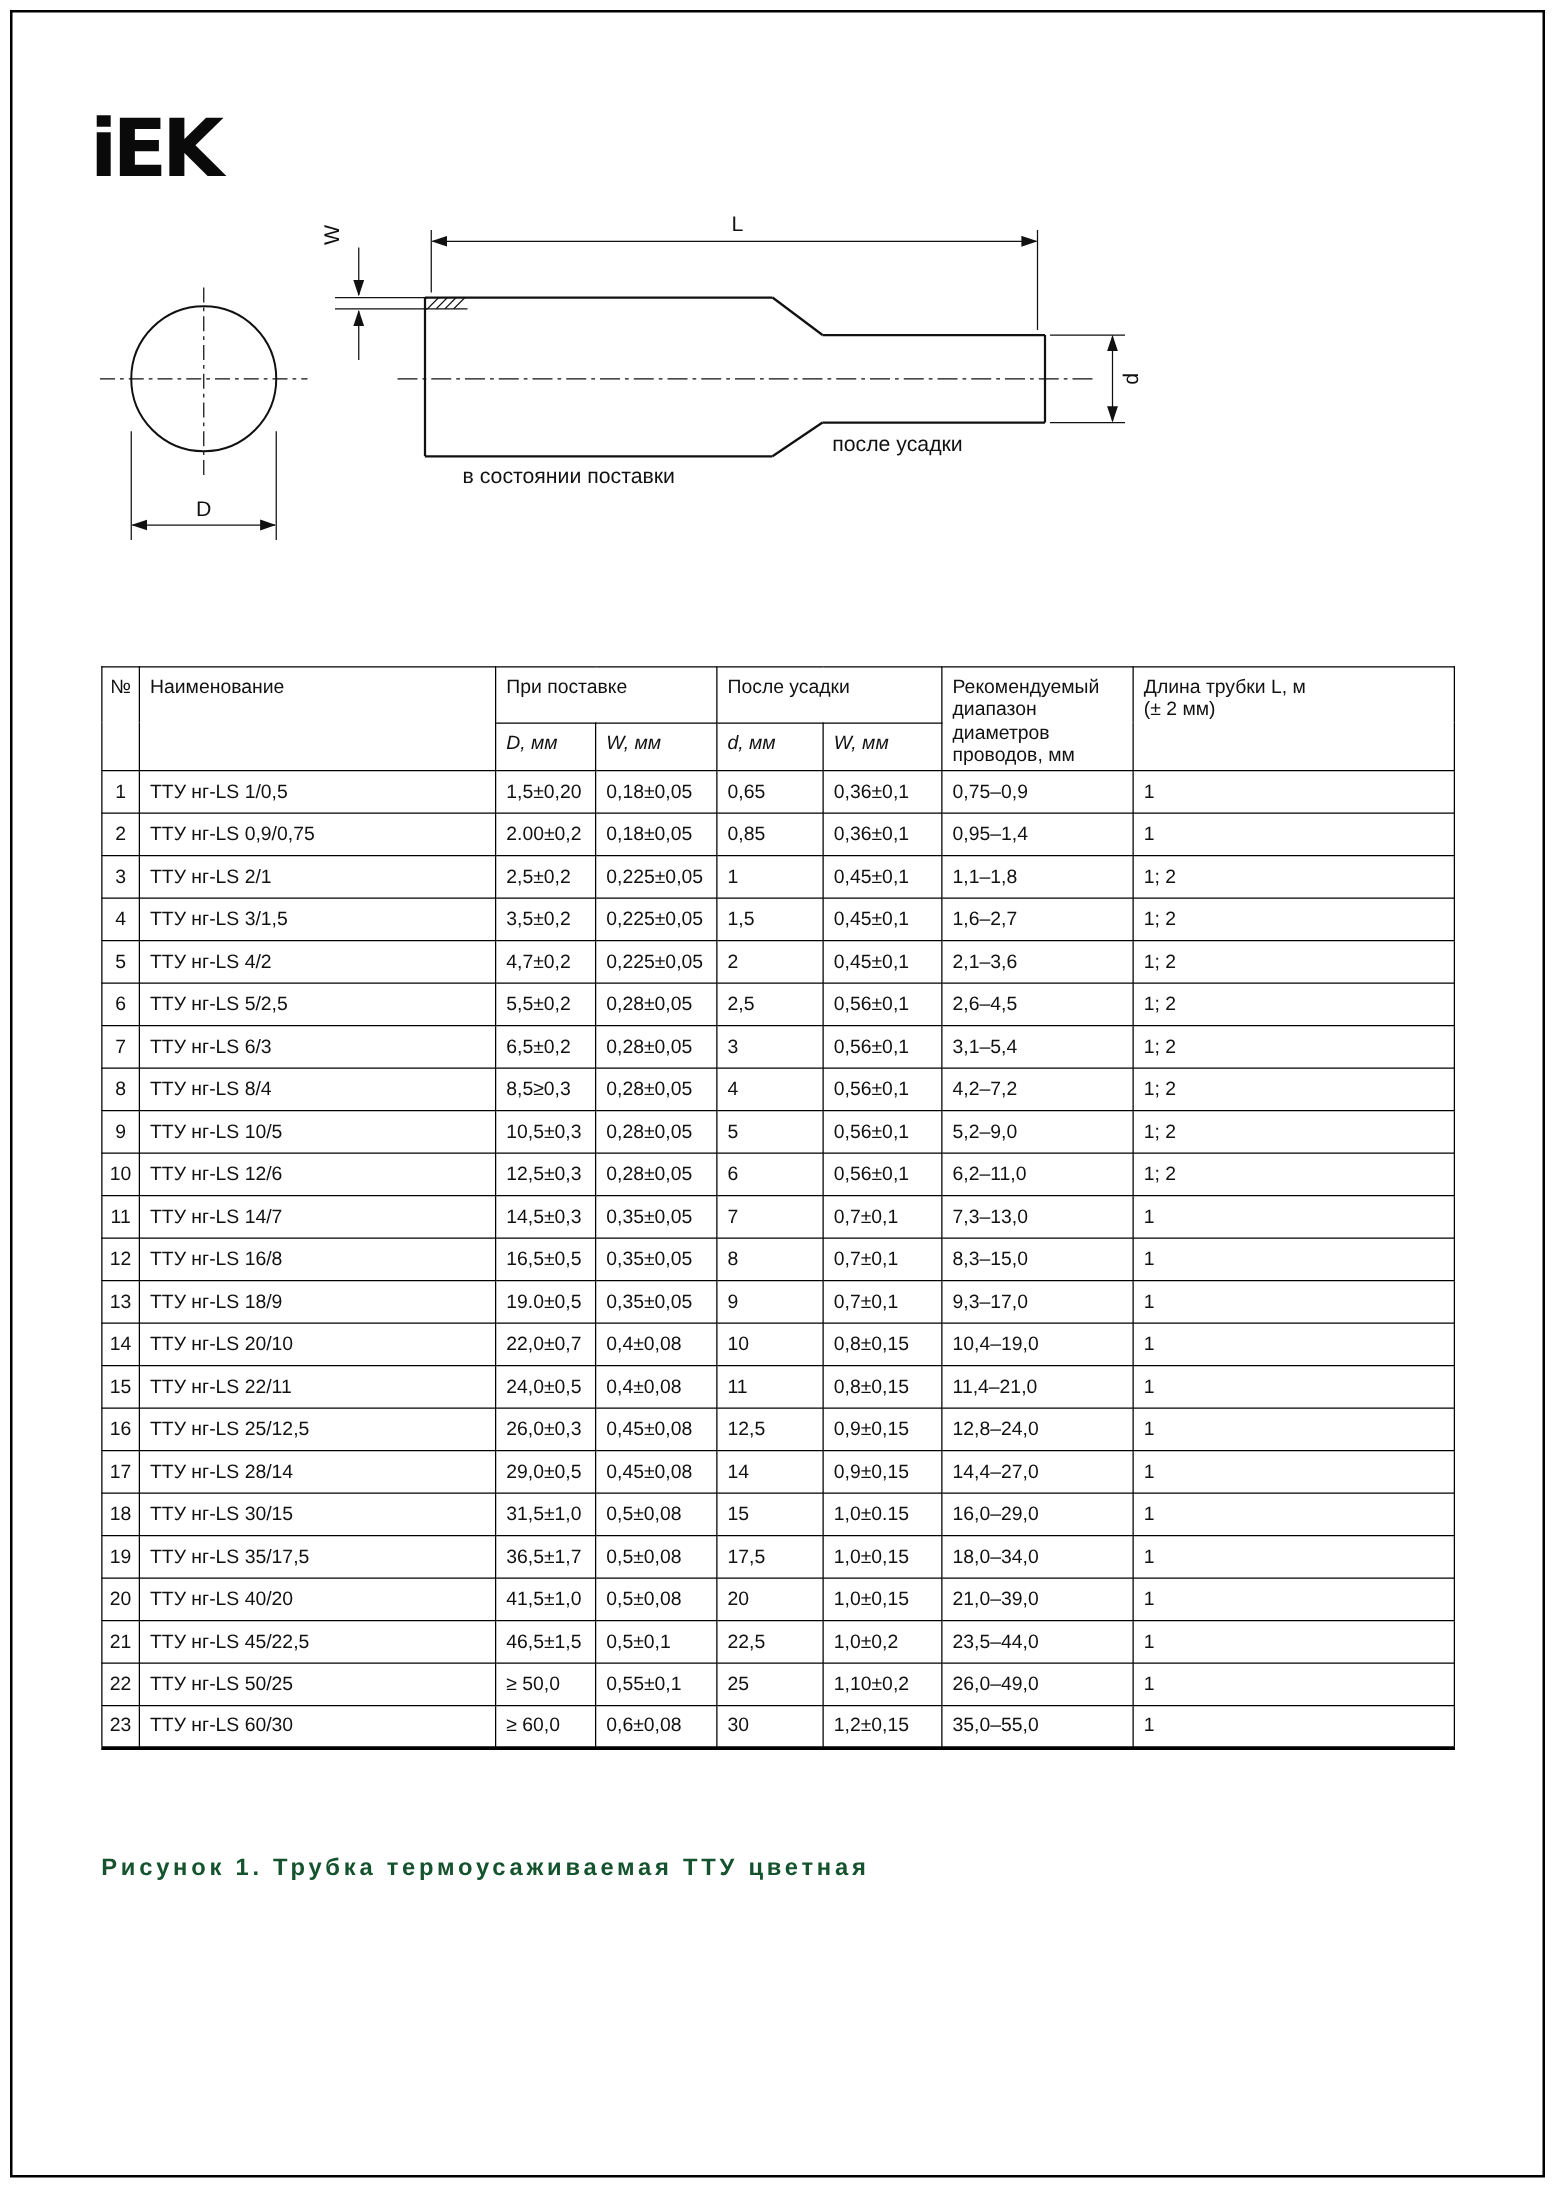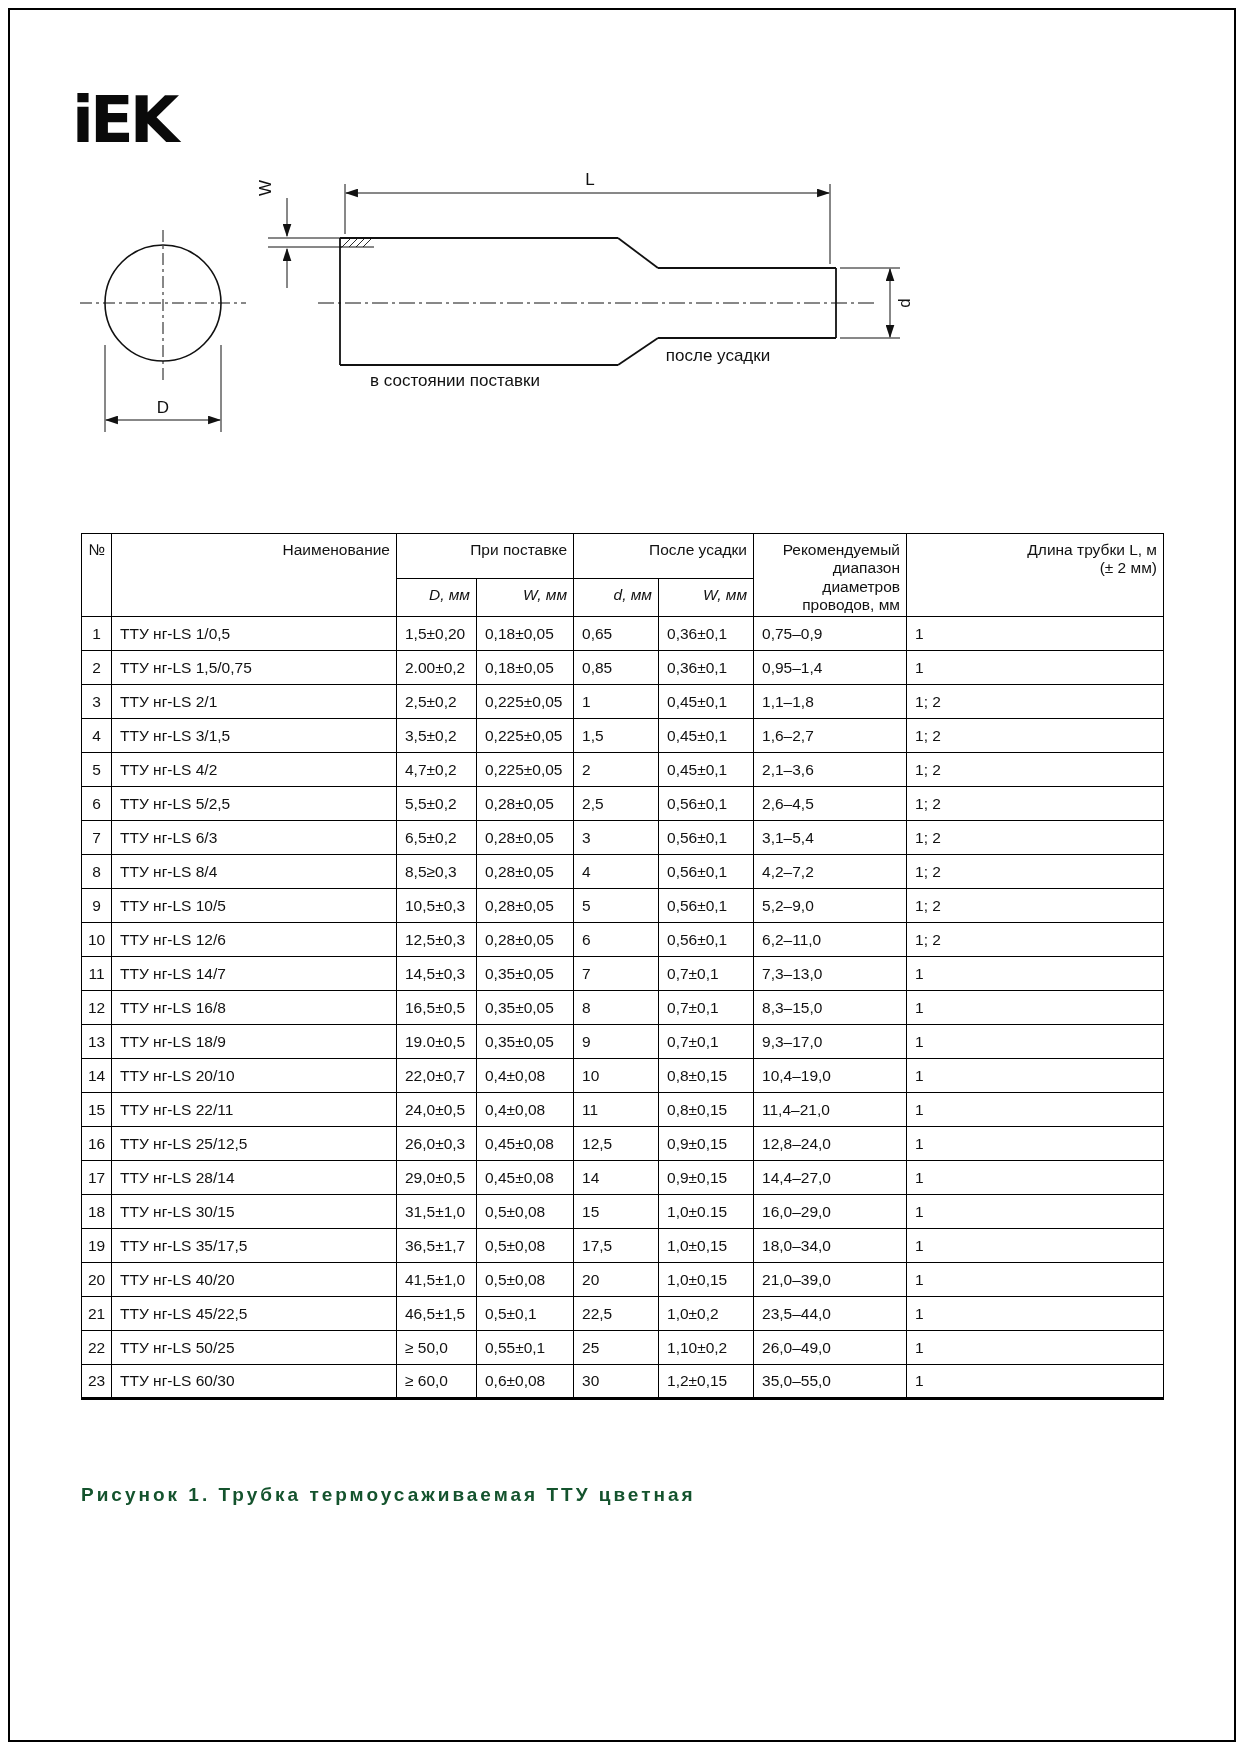--- a/index.html
+++ b/index.html
@@ -29,21 +29,21 @@
   table.spec {
     border-collapse:collapse; width:1082px; table-layout:fixed;
     font-size:15.5px; border:1.5px solid #000; border-bottom:3px solid #000;
   }
   table.spec th, table.spec td {
     border:1px solid #000; padding:2px 6px 2px 8px; text-align:left;
     font-weight:normal; overflow:hidden;
   }
   table.spec thead th {
     vertical-align:top; padding-top:7px; white-space:pre-line;
-    line-height:1.18; height:40px;text-align:right;
+    line-height:1.18; height:40px;
   }
   table.spec thead tr + tr th { height:34px;font-style:italic; }
   table.spec td { height:34px; vertical-align:middle; }
   .col-num { text-align:center !important; padding-left:2px !important; padding-right:2px !important; }
   .caption {
     position:absolute; left:81px; top:1484px;
     font-size:19px; letter-spacing:3px; color:#14532d;font-weight:bold;
   }
 </style>
 </head>
@@ -155,21 +155,21 @@
           <td>ТТУ нг-LS 1/0,5</td>
           <td>1,5±0,20</td>
           <td>0,18±0,05</td>
           <td>0,65</td>
           <td>0,36±0,1</td>
           <td>0,75–0,9</td>
           <td>1</td>
         </tr>
         <tr>
           <td class="col-num">2</td>
-          <td>ТТУ нг-LS 1,5/0,75</td>
+          <td>ТТУ нг-LS 0,9/0,75</td>
           <td>2.00±0,2</td>
           <td>0,18±0,05</td>
           <td>0,85</td>
           <td>0,36±0,1</td>
           <td>0,95–1,4</td>
           <td>1</td>
         </tr>
         <tr>
           <td class="col-num">3</td>
           <td>ТТУ нг-LS 2/1</td>

